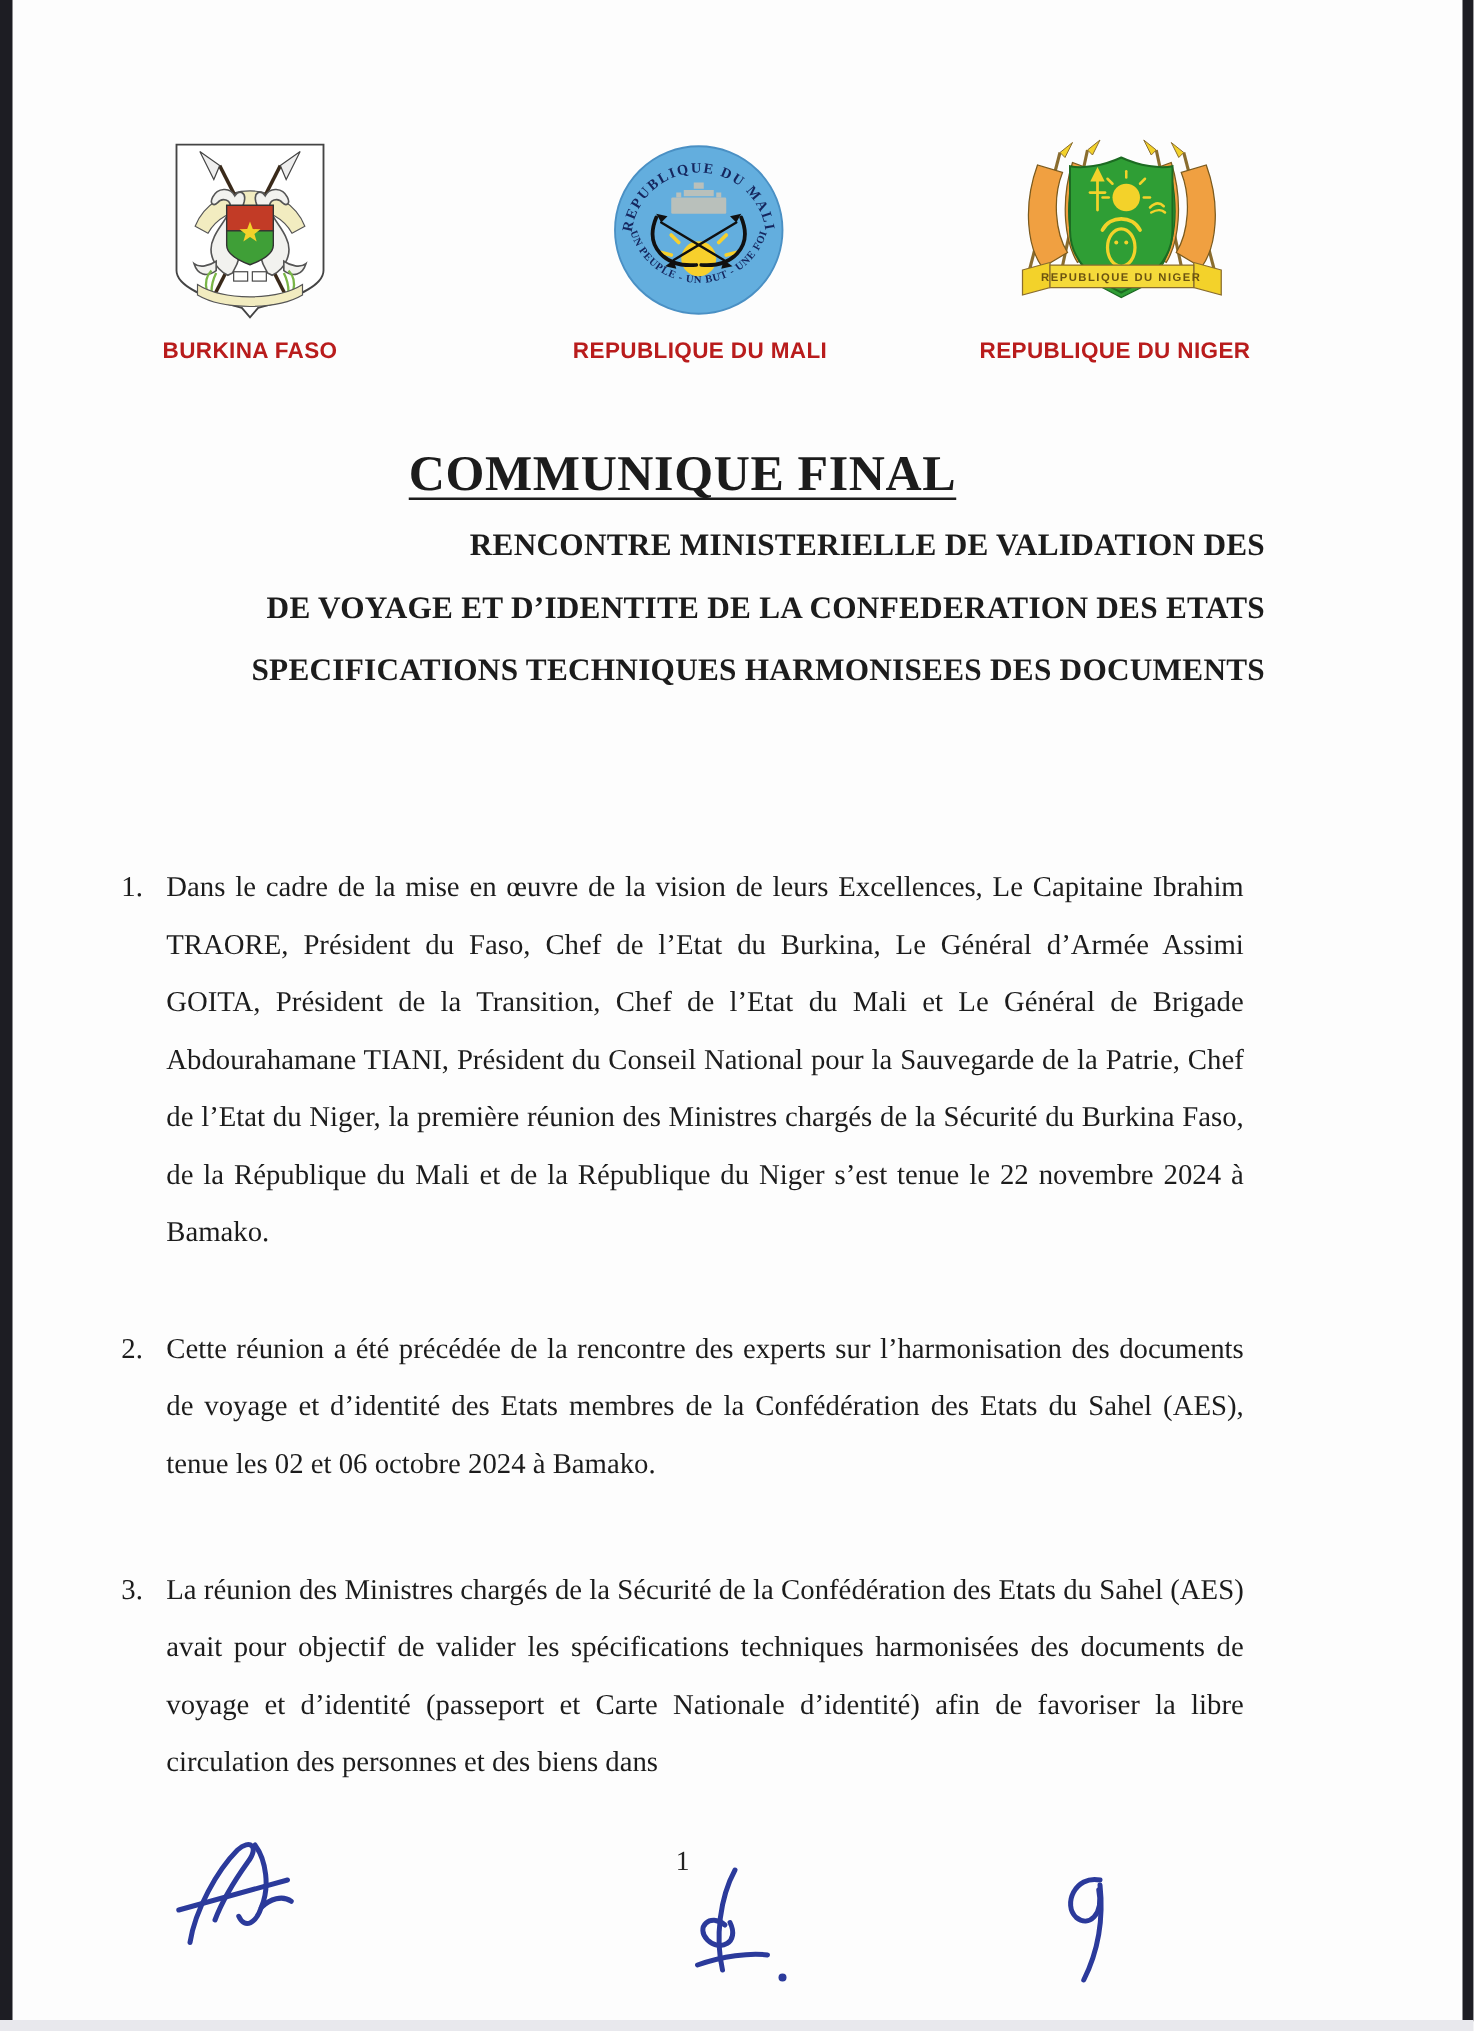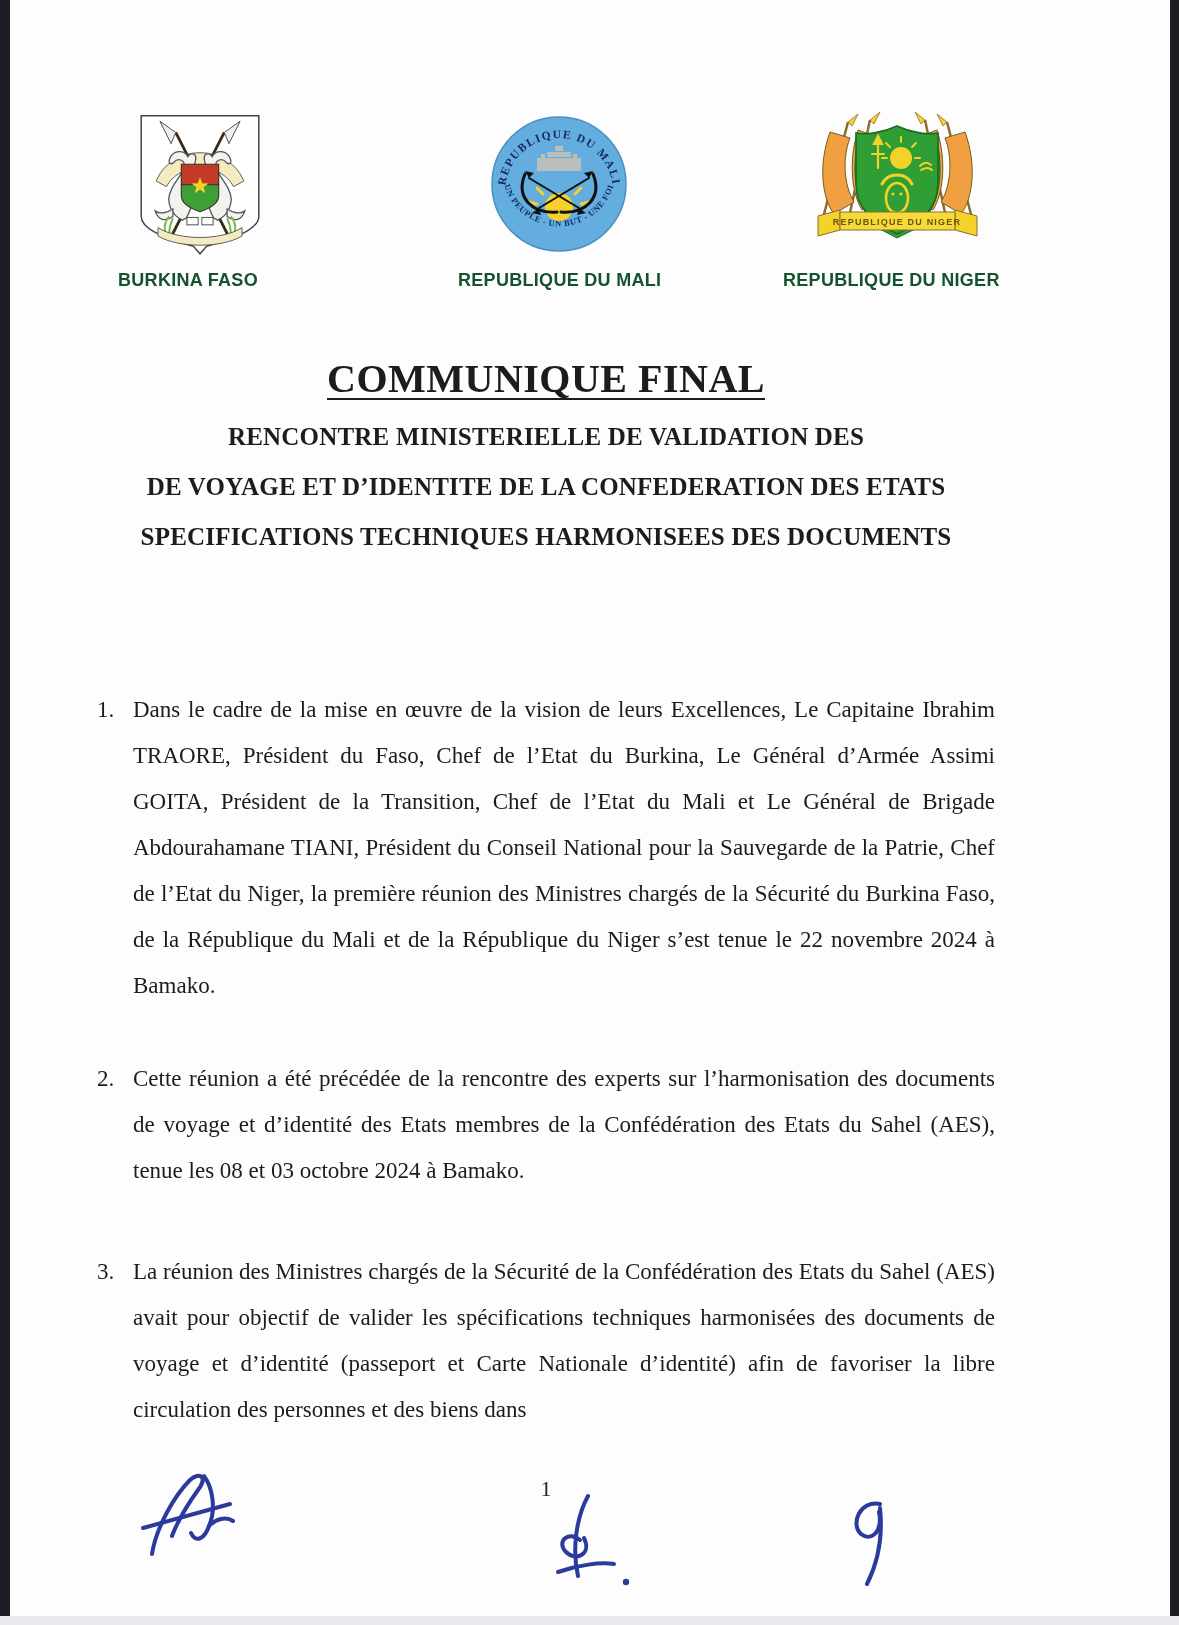--- a/index.html
+++ b/index.html
@@ -10,36 +10,36 @@
   }
   
   .edge{position:absolute;background:#1d1d23;}
   .edge-left{left:0;top:0;width:10px;height:1617px;}
   .edge-right{right:0;top:0;width:9px;height:1617px;}
   .edge-bottom{position:absolute;left:0;bottom:0;width:100%;height:9px;background:#e8e8ed;}
 
   
   .emblem{position:absolute;}
   .emblem-label{
-    position:absolute;top:270px;
+    position:absolute;top:270px;text-align:center;
     font-family:"Liberation Sans", sans-serif;font-weight:700;
-    font-size:18px;letter-spacing:.3px;color:#14532d;
+    font-size:18px;letter-spacing:.3px;color:#b91c1c;
   }
   #bf-label{left:118px;width:164px;}
   #ml-label{left:458px;width:204px;}
   #ne-label{left:783px;width:218px;}
 
   
   .title{
     position:absolute;top:355px;left:97px;width:898px;text-align:center;
     font-size:40px;font-weight:700;letter-spacing:.5px;
     text-decoration:underline;text-underline-offset:6px;text-decoration-thickness:2px;
   }
   .subtitle{
-    position:absolute;top:412px;left:80px;width:932px;text-align:center;
+    position:absolute;top:412px;left:80px;width:932px;text-align:right;
     font-size:25px;font-weight:700;line-height:50px;letter-spacing:.2px;
   }
 
   
   .body-text{position:absolute;top:687px;left:97px;width:898px;}
   .para{display:flex;font-size:23px;line-height:46px;}
   .para + .para{margin-top:47px;}
   .para.p3{margin-top:55px;}
   .pnum{flex:0 0 36px;}
   .ptext{flex:1;text-align:justify;}
@@ -207,21 +207,21 @@
     <div>SPECIFICATIONS TECHNIQUES HARMONISEES DES DOCUMENTS</div>
   </div>
 
   <div class="body-text">
     <div class="para">
       <span class="pnum">1.</span>
       <span class="ptext">Dans le cadre de la mise en œuvre de la vision de leurs Excellences, Le Capitaine Ibrahim TRAORE, Président du Faso, Chef de l’Etat du Burkina, Le Général d’Armée Assimi GOITA, Président de la Transition, Chef de l’Etat du Mali et Le Général de Brigade Abdourahamane TIANI, Président du Conseil National pour la Sauvegarde de la Patrie, Chef de l’Etat du Niger, la première réunion des Ministres chargés de la Sécurité du Burkina Faso, de la République du Mali et de la République du Niger s’est tenue le 22 novembre 2024 à Bamako.</span>
     </div>
     <div class="para">
       <span class="pnum">2.</span>
-      <span class="ptext">Cette réunion a été précédée de la rencontre des experts sur l’harmonisation des documents de voyage et d’identité des Etats membres de la Confédération des Etats du Sahel (AES), tenue les 08 et 03 octobre 2024 à Bamako.</span>
+      <span class="ptext">Cette réunion a été précédée de la rencontre des experts sur l’harmonisation des documents de voyage et d’identité des Etats membres de la Confédération des Etats du Sahel (AES), tenue les 02 et 06 octobre 2024 à Bamako.</span>
     </div>
     <div class="para p3">
       <span class="pnum">3.</span>
       <span class="ptext">La réunion des Ministres chargés de la Sécurité de la Confédération des Etats du Sahel (AES) avait pour objectif de valider les spécifications techniques harmonisées des documents de voyage et d’identité  (passeport et Carte Nationale d’identité) afin de favoriser la libre circulation des personnes et des biens dans</span>
     </div>
   </div>
 
   <div class="page-number">1</div>
 
   <svg class="sig" style="left:138px;top:1466px;" width="115" height="95" viewBox="0 0 115 95">

